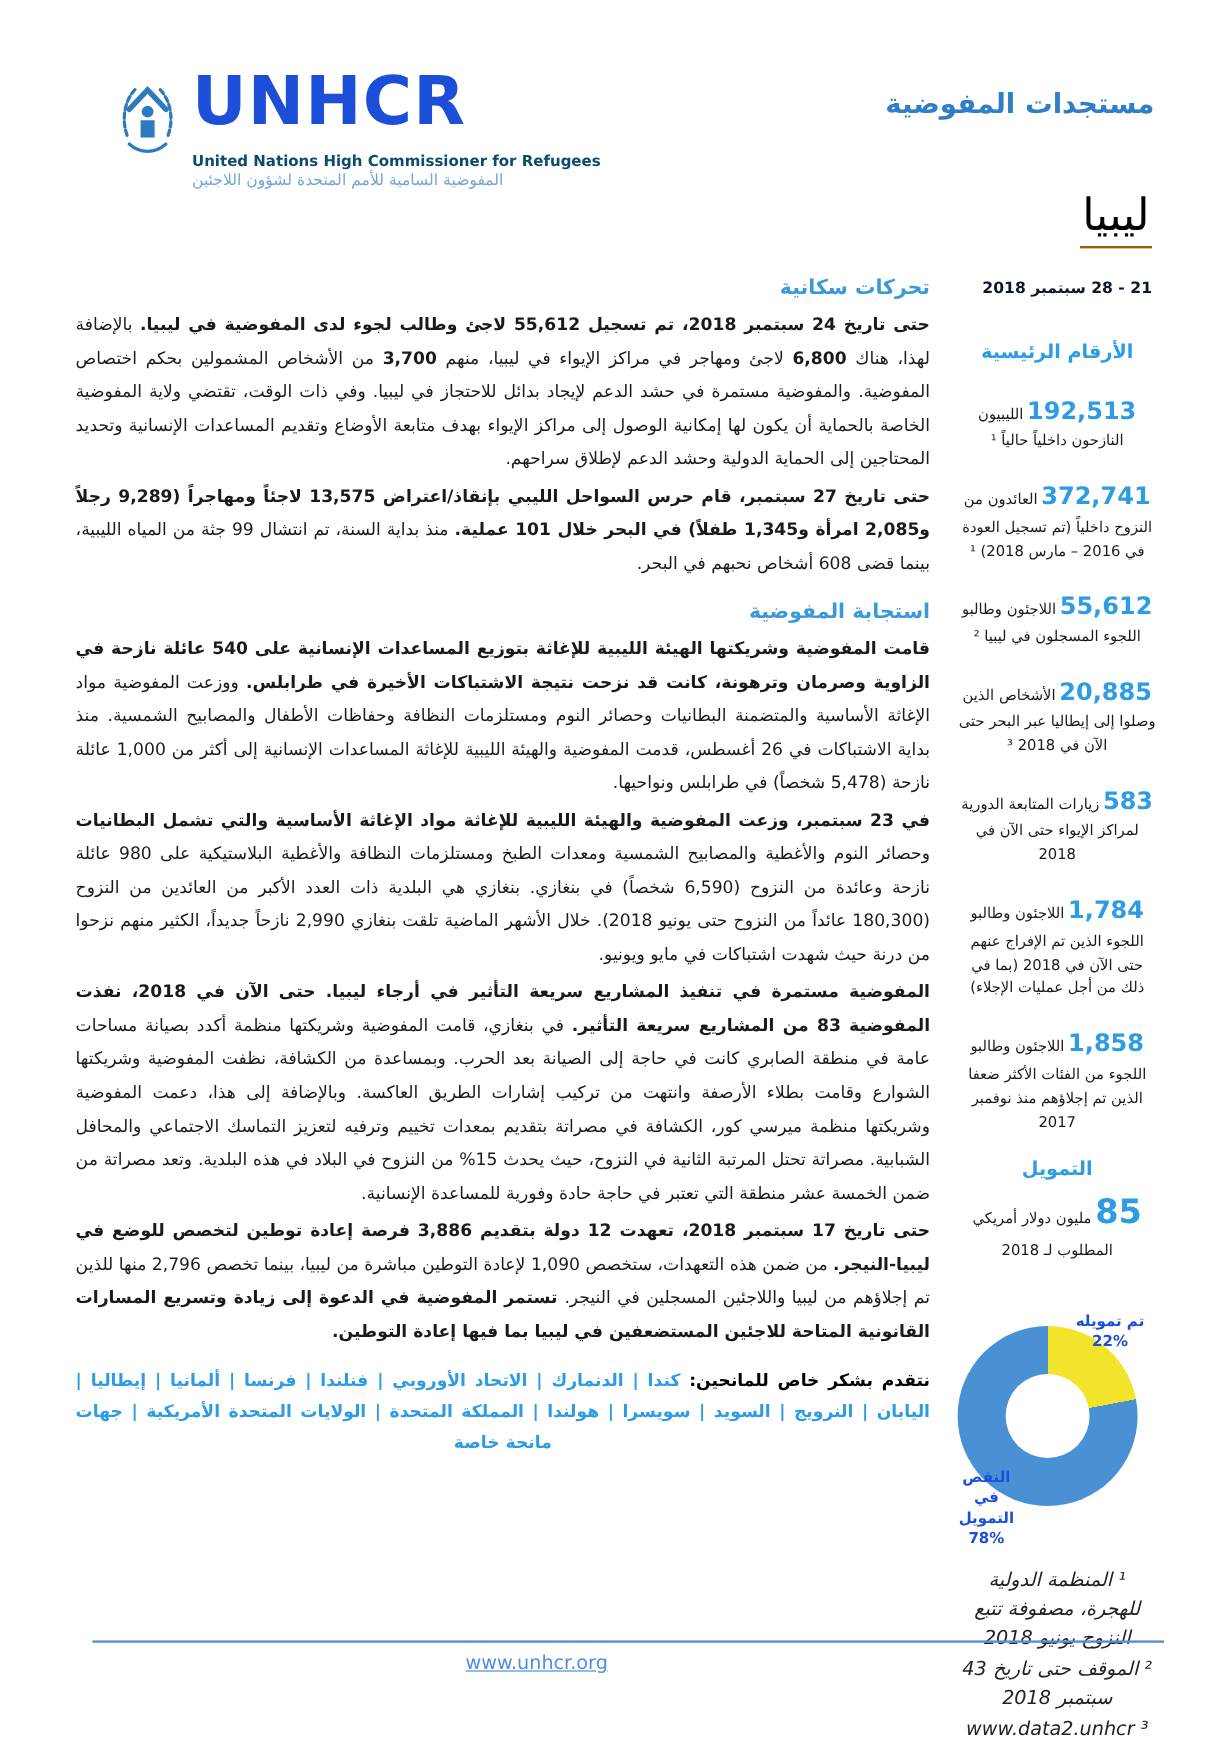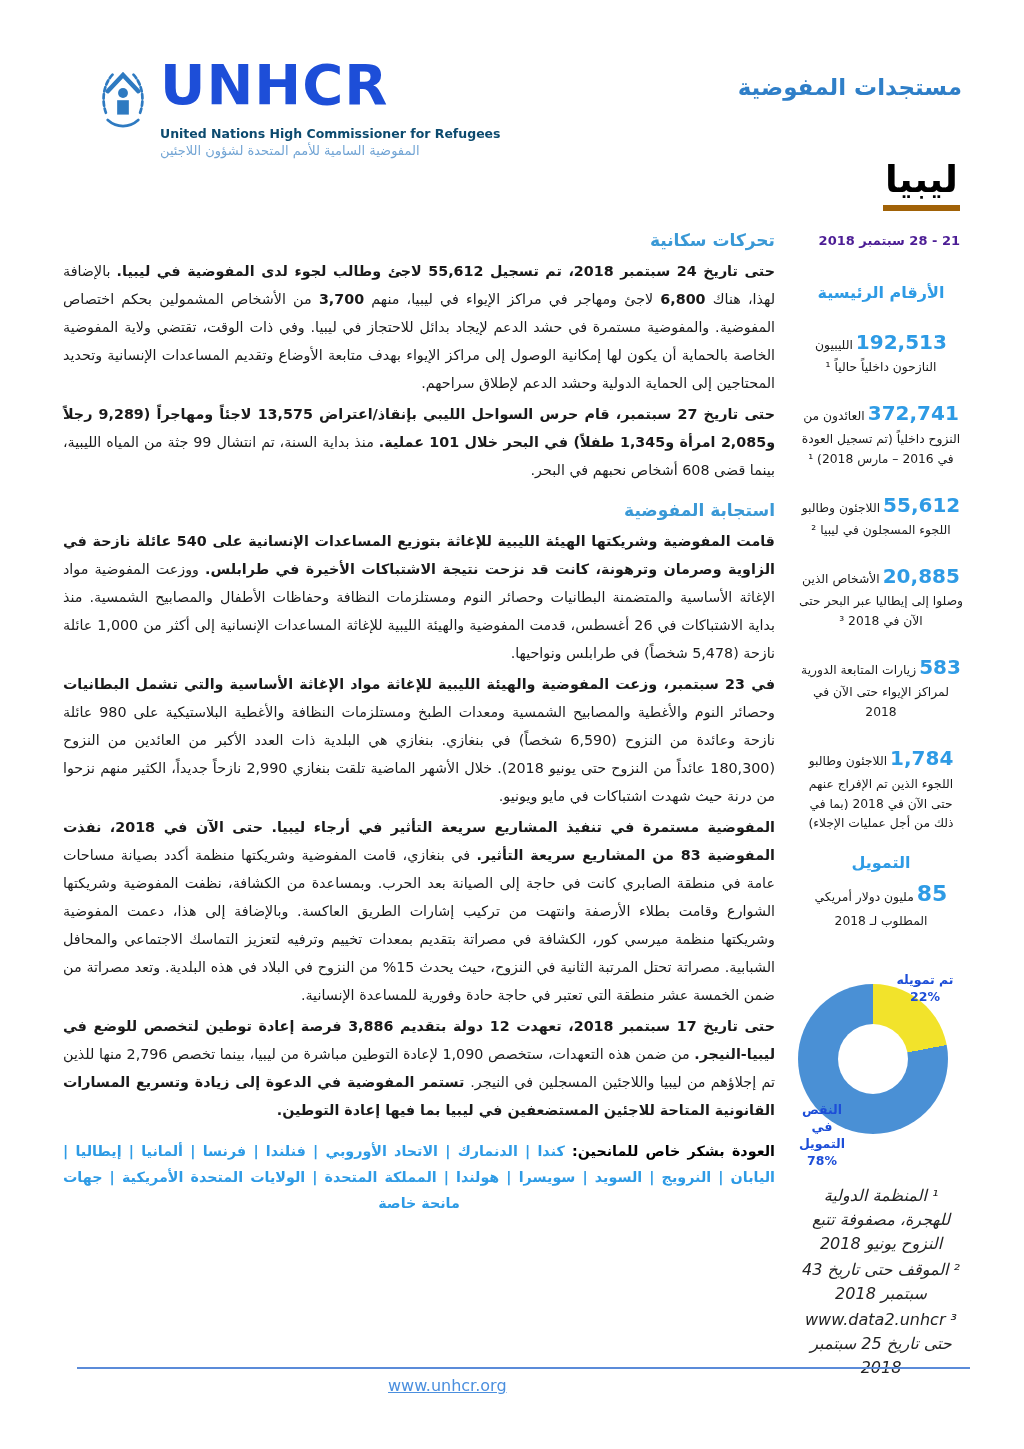--- a/index.html
+++ b/index.html
@@ -8,40 +8,40 @@
     font-family:"DejaVu Sans",sans-serif;direction:rtl;color:#1a1a1a;
   }
   
   .logo{position:absolute;left:96px;top:64px;display:flex;direction:ltr;align-items:flex-start;gap:10px;}
   .logo-emblem{flex:0 0 auto;}
   .logo-textblock{display:flex;flex-direction:column;}
   .logo-acronym{color:#1d4ed8;font-weight:bold;font-size:56px;line-height:42px;letter-spacing:1px;}
   .logo-sub-en{color:#0c4a6e;font-weight:bold;font-size:12.5px;margin-top:20px;}
   .logo-sub-ar{color:#5a95cd;font-size:13px;margin-top:2px;direction:rtl;text-align:left;opacity:.85;}
   .masthead-title{position:absolute;right:62px;top:74px;color:#2f7fc8;font-weight:bold;font-size:23px;}
-  .country-title{position:absolute;right:64px;top:160px;font-size:37px;font-weight:bold;color:#000;
-    border-bottom:6px solid #a16207;padding:0 2px 4px 2px;line-height:1.1;}
-  .date-range{position:absolute;right:64px;top:233px;font-size:13px;font-weight:bold;color:#4c1d95;}
+  .country-title{position:absolute;right:64px;top:160px;font-size:37px;font-weight:normal;color:#000;
+    border-bottom:2px solid #a16207;padding:0 2px 4px 2px;line-height:1.1;}
+  .date-range{position:absolute;right:64px;top:233px;font-size:13px;font-weight:bold;color:#0f172a;}
   
   .main{position:absolute;left:63px;top:230px;width:712px;}
   .main h2{color:#3a99d6;font-size:17px;font-weight:bold;margin:0 0 7px 0;}
   .main h2.second{margin-top:16px;}
   .main p{margin:0 0 3px 0;font-size:14.3px;line-height:28px;text-align:justify;}
   .seg-b{font-weight:bold;}
   .donors{margin-top:14px !important;font-weight:bold;text-align:justify;text-align-last:center;line-height:26px !important;}
   .donors .prefix{color:#000;}
   .donors .list{color:#2e9be5;}
   
   .sidebar{position:absolute;left:798px;top:283px;width:166px;text-align:center;}
   .side-heading{color:#2e9be5;font-size:16px;font-weight:bold;margin:0 0 24px 0;}
   .stat{margin:0 0 19px 0;font-size:12.3px;line-height:1.62;color:#1a1a1a;}
   .stat .num{color:#2e9be5;font-weight:bold;font-size:20px;margin-left:3px;}
   .funding-title{color:#2e9be5;font-size:16px;font-weight:bold;margin:8px 0 4px 0;}
   .funding-amount{font-size:12.3px;line-height:1.62;}
-  .funding-amount .num{color:#2e9be5;font-weight:bold;font-size:22px;margin-left:3px;}
+  .funding-amount .num{color:#2e9be5;font-weight:bold;font-size:28px;margin-left:3px;}
   .donut-wrap{position:relative;width:166px;height:172px;margin-top:46px;}
   .donut{position:absolute;left:0;top:6px;width:150px;height:150px;border-radius:50%;}
   .donut::after{content:'';position:absolute;inset:40px;background:#fff;border-radius:50%;}
   .donut-label{position:absolute;font-size:12.5px;font-weight:bold;color:#1d4ed8;line-height:1.35;z-index:2;}
   .label-funded{top:-6px;left:88px;width:78px;text-align:center;}
   .label-gap{bottom:-20px;left:-8px;width:64px;text-align:center;}
   .footnotes{margin-top:34px;font-size:16px;font-style:italic;color:#222;line-height:1.5;text-align:center;}
   .footnotes div{margin-bottom:2px;}
   
   .footer-divider{position:absolute;left:77px;top:1367px;width:893px;height:2px;background:#5b8bd9;}
@@ -81,21 +81,21 @@
     <p><span class="seg-b">حتى تاريخ 24 سبتمبر 2018، تم تسجيل 55,612 لاجئ وطالب لجوء لدى المفوضية في ليبيا.</span><span> بالإضافة لهذا، هناك </span><span class="seg-b">6,800</span><span> لاجئ ومهاجر في مراكز الإيواء في ليبيا، منهم </span><span class="seg-b">3,700</span><span> من الأشخاص المشمولين بحكم اختصاص المفوضية. والمفوضية مستمرة في حشد الدعم لإيجاد بدائل للاحتجاز في ليبيا. وفي ذات الوقت، تقتضي ولاية المفوضية الخاصة بالحماية أن يكون لها إمكانية الوصول إلى مراكز الإيواء بهدف متابعة الأوضاع وتقديم المساعدات الإنسانية وتحديد المحتاجين إلى الحماية الدولية وحشد الدعم لإطلاق سراحهم.</span></p>
     <p><span class="seg-b">حتى تاريخ 27 سبتمبر، قام حرس السواحل الليبي بإنقاذ/اعتراض 13,575 لاجئاً ومهاجراً (9,289 رجلاً و2,085 امرأة و1,345 طفلاً) في البحر خلال 101 عملية.</span><span> منذ بداية السنة، تم انتشال 99 جثة من المياه الليبية، بينما قضى 608 أشخاص نحبهم في البحر.</span></p>
 
     <h2 class="second">استجابة المفوضية</h2>
     <p><span class="seg-b">قامت المفوضية وشريكتها الهيئة الليبية للإغاثة بتوزيع المساعدات الإنسانية على 540 عائلة نازحة في الزاوية وصرمان وترهونة، كانت قد نزحت نتيجة الاشتباكات الأخيرة في طرابلس.</span><span> ووزعت المفوضية مواد الإغاثة الأساسية والمتضمنة البطانيات وحصائر النوم ومستلزمات النظافة وحفاظات الأطفال والمصابيح الشمسية. منذ بداية الاشتباكات في 26 أغسطس، قدمت المفوضية والهيئة الليبية للإغاثة المساعدات الإنسانية إلى أكثر من 1,000 عائلة نازحة (5,478 شخصاً) في طرابلس ونواحيها.</span></p>
     <p><span class="seg-b">في 23 سبتمبر، وزعت المفوضية والهيئة الليبية للإغاثة مواد الإغاثة الأساسية والتي تشمل البطانيات</span><span> وحصائر النوم والأغطية والمصابيح الشمسية ومعدات الطبخ ومستلزمات النظافة والأغطية البلاستيكية على 980 عائلة نازحة وعائدة من النزوح (6,590 شخصاً) في بنغازي. بنغازي هي البلدية ذات العدد الأكبر من العائدين من النزوح (180,300 عائداً من النزوح حتى يونيو 2018). خلال الأشهر الماضية تلقت بنغازي 2,990 نازحاً جديداً، الكثير منهم نزحوا من درنة حيث شهدت اشتباكات في مايو ويونيو.</span></p>
     <p><span class="seg-b">المفوضية مستمرة في تنفيذ المشاريع سريعة التأثير في أرجاء ليبيا. حتى الآن في 2018، نفذت المفوضية 83 من المشاريع سريعة التأثير.</span><span> في بنغازي، قامت المفوضية وشريكتها منظمة أكدد بصيانة مساحات عامة في منطقة الصابري كانت في حاجة إلى الصيانة بعد الحرب. وبمساعدة من الكشافة، نظفت المفوضية وشريكتها الشوارع وقامت بطلاء الأرصفة وانتهت من تركيب إشارات الطريق العاكسة. وبالإضافة إلى هذا، دعمت المفوضية وشريكتها منظمة ميرسي كور، الكشافة في مصراتة بتقديم بمعدات تخييم وترفيه لتعزيز التماسك الاجتماعي والمحافل الشبابية. مصراتة تحتل المرتبة الثانية في النزوح، حيث يحدث 15% من النزوح في البلاد في هذه البلدية. وتعد مصراتة من ضمن الخمسة عشر منطقة التي تعتبر في حاجة حادة وفورية للمساعدة الإنسانية.</span></p>
     <p><span class="seg-b">حتى تاريخ 17 سبتمبر 2018، تعهدت 12 دولة بتقديم 3,886 فرصة إعادة توطين لتخصص للوضع في ليبيا-النيجر.</span><span> من ضمن هذه التعهدات، ستخصص 1,090 لإعادة التوطين مباشرة من ليبيا، بينما تخصص 2,796 منها للذين تم إجلاؤهم من ليبيا واللاجئين المسجلين في النيجر.</span><span class="seg-b"> تستمر المفوضية في الدعوة إلى زيادة وتسريع المسارات القانونية المتاحة للاجئين المستضعفين في ليبيا بما فيها إعادة التوطين.</span></p>
 
     <p class="donors">
-      <span class="prefix">العودة بشكر خاص للمانحين:</span>
+      <span class="prefix">نتقدم بشكر خاص للمانحين:</span>
       <span class="list">كندا | الدنمارك | الاتحاد الأوروبي | فنلندا | فرنسا | ألمانيا | إيطاليا | اليابان | النرويج | السويد | سويسرا | هولندا | المملكة المتحدة | الولايات المتحدة الأمريكية | جهات مانحة خاصة</span>
     </p>
   </div>
 
   <div class="sidebar">
     <div class="side-heading">الأرقام الرئيسية</div>
 
     <div class="stat">
       <span class="num">192,513</span><span>الليبيون النازحون داخلياً حالياً ¹</span>
     </div>
@@ -106,20 +106,23 @@
       <span class="num">55,612</span><span>اللاجئون وطالبو اللجوء المسجلون في ليبيا ²</span>
     </div>
     <div class="stat">
       <span class="num">20,885</span><span>الأشخاص الذين وصلوا إلى إيطاليا عبر البحر حتى الآن في 2018 ³</span>
     </div>
     <div class="stat">
       <span class="num">583</span><span>زيارات المتابعة الدورية لمراكز الإيواء حتى الآن في 2018</span>
     </div>
     <div class="stat">
       <span class="num">1,784</span><span>اللاجئون وطالبو اللجوء الذين تم الإفراج عنهم حتى الآن في 2018 (بما في ذلك من أجل عمليات الإجلاء)</span>
+    </div>
+    <div class="stat">
+      <span class="num">1,858</span><span>اللاجئون وطالبو اللجوء من الفئات الأكثر ضعفا الذين تم إجلاؤهم منذ نوفمبر 2017</span>
     </div>
 
     <div class="funding-title">التمويل</div>
     <div class="funding-amount">
       <span class="num">85</span><span>مليون دولار أمريكي المطلوب لـ 2018</span>
     </div>
 
     <div class="donut-wrap">
       <div class="donut" style="background: conic-gradient(rgb(242, 227, 43) 0deg, rgb(242, 227, 43) 22%, rgb(74, 144, 213) 0deg);"></div>
       <div class="donut-label label-funded">

